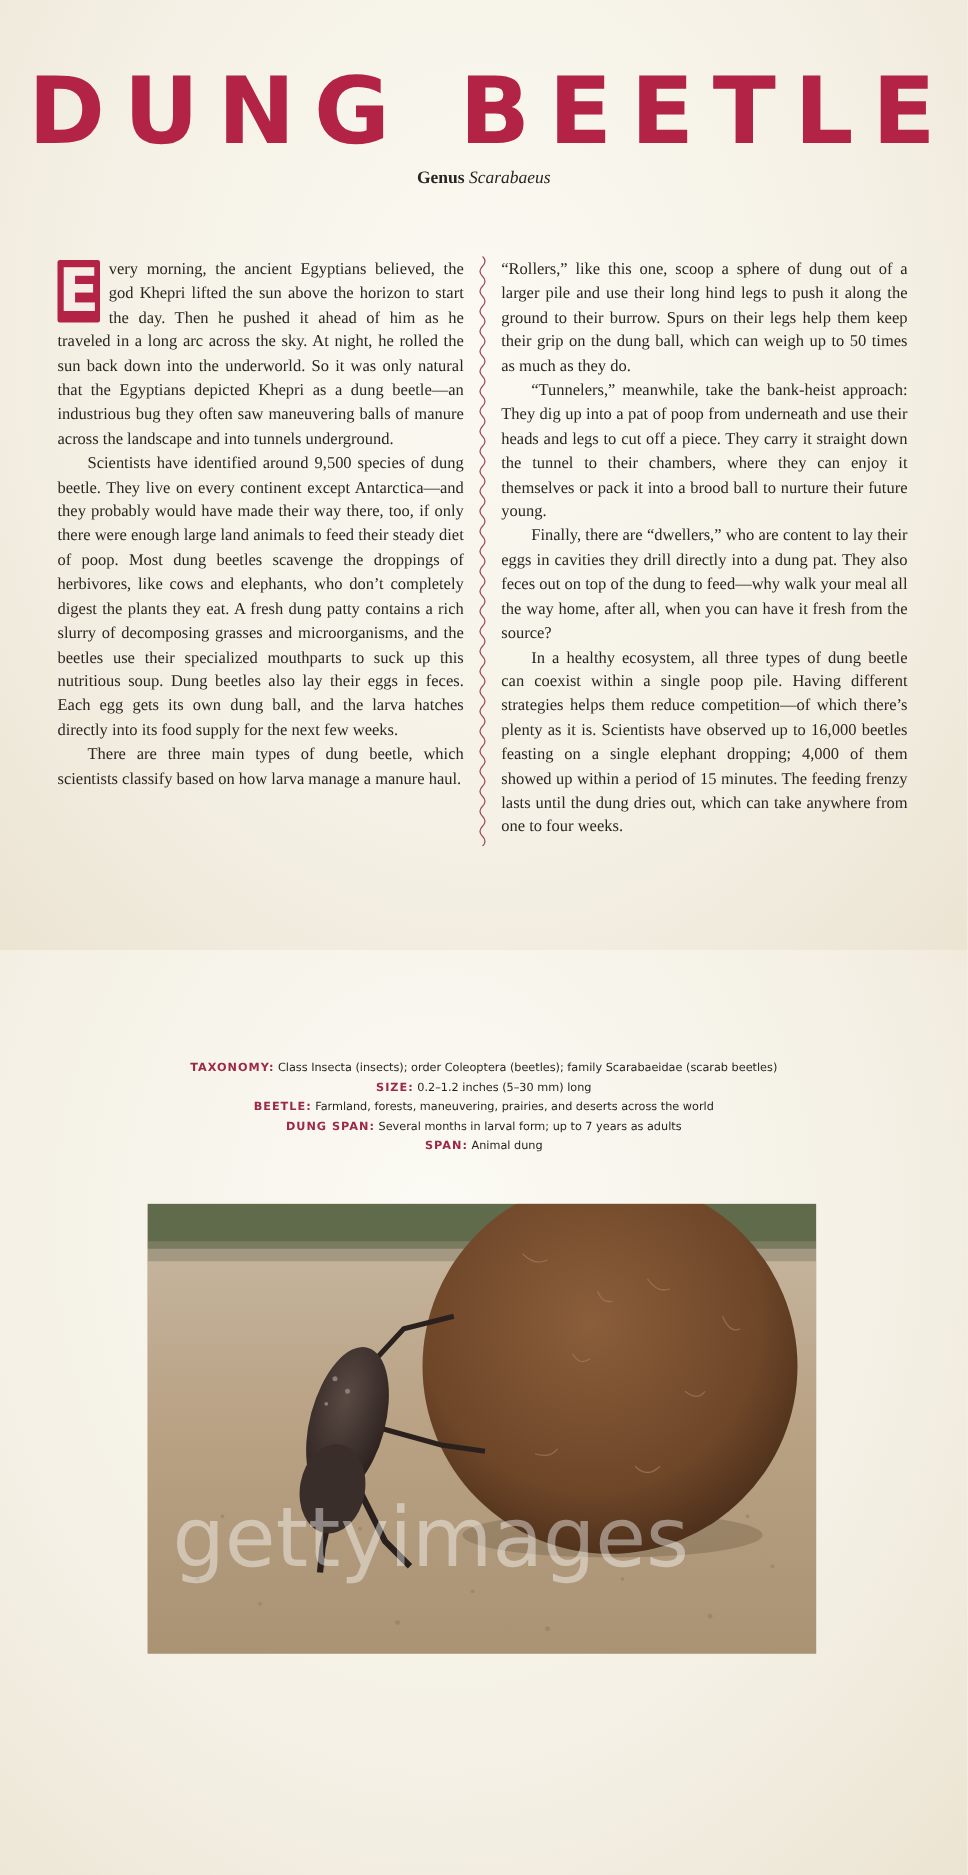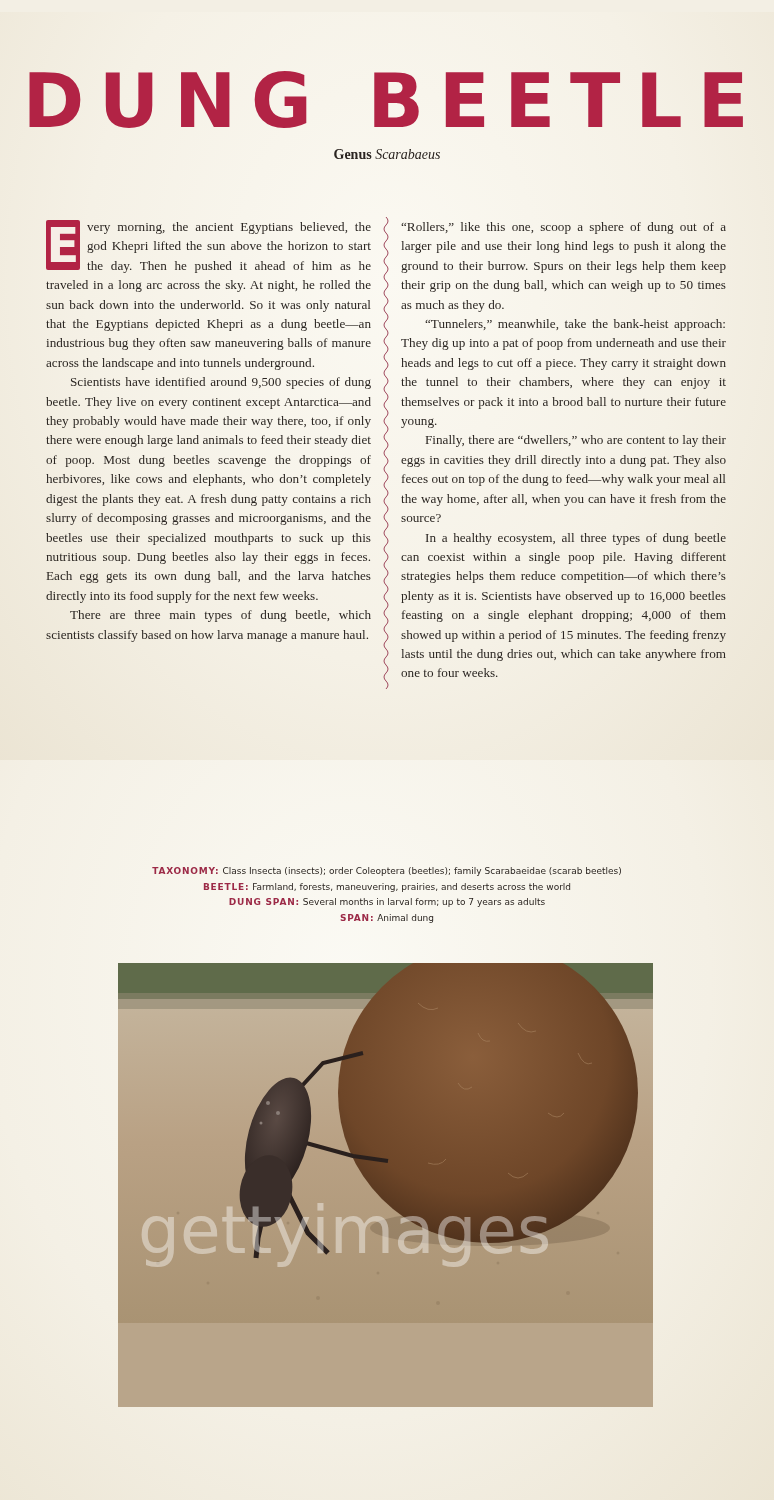--- a/index.html
+++ b/index.html
@@ -7,21 +7,21 @@
     width: 774px; height: 1500px; position: relative; overflow: hidden;
     background: #f3efe4;
     font-family: "Liberation Serif", "DejaVu Serif", serif;
     color: #2a2420;
   }
   .page {
     position: absolute; left: 0; width: 774px;
     background:
       radial-gradient(ellipse at 50% 35%, #fbf9f2 0%, #f5f1e6 55%, #ebe4d3 100%);
   }
-  .page-top { top: 12px; height: 760px; }
+  .page-top { top: 0; height: 760px; }
   .page-bottom { top: 760px; height: 740px;
     background: radial-gradient(ellipse at 45% 30%, #fbfaf4 0%, #f4f0e5 60%, #ebe4d2 100%);
   }
   .title {
     position: absolute; top: 52px; left: 0; width: 774px; text-align: center;
     font-family: "DejaVu Sans", "Liberation Sans", sans-serif; font-weight: bold;
     font-size: 74px; letter-spacing: 15px; line-height: 74px;
     color: #b22345; padding-left: 12px; box-sizing: border-box;
   }
   .subtitle {
@@ -52,26 +52,25 @@
     -webkit-text-stroke: 0;
   }
   .divider {
     position: absolute; left: 382px; top: 205px; width: 8px; height: 472px;
   }
 
   .facts {
     position: absolute; top: 848px; left: 0; width: 774px; text-align: center;
     font-family: "DejaVu Sans", "Liberation Sans", sans-serif; font-size: 9px; line-height: 15.6px;
     color: #2a2420;
-    margin-top: 16px;
   }
   .facts .lbl { color: #9c2a47; font-weight: bold; letter-spacing: 0.8px; }
 
   .photo {
-    position: absolute; left: 118px; top: 963px; width: 535px; height: 444px;
+    position: absolute; left: 118px; top: 963px; width: 535px; height: 360px;
     overflow: hidden; background: #b9a58a;
   }
   .photo svg { display: block; }
 </style>
 </head>
 <body>
 
 <div class="page page-top">
   <h1 class="title" style="margin:0">DUNG BEETLE</h1>
   <div class="subtitle">
@@ -98,20 +97,21 @@
     <p>“Tunnelers,” meanwhile, take the bank-heist approach: They dig up into a pat of poop from underneath and use their heads and legs to cut off a piece. They carry it straight down the tunnel to their chambers, where they can enjoy it themselves or pack it into a brood ball to nurture their future young.</p>
     <p>Finally, there are “dwellers,” who are content to lay their eggs in cavities they drill directly into a dung pat. They also feces out on top of the dung to feed—why walk your meal all the way home, after all, when you can have it fresh from the source?</p>
     <p>In a healthy ecosystem, all three types of dung beetle can coexist within a single poop pile. Having different strategies helps them reduce competition—of which there’s plenty as it is. Scientists have observed up to 16,000 beetles feasting on a single elephant dropping; 4,000 of them showed up within a period of 15 minutes. The feeding frenzy lasts until the dung dries out, which can take anywhere from one to four weeks.</p>
   </div>
 </div>
 
 <div class="page page-bottom"></div>
 
 <div class="facts">
   <div><span class="lbl">TAXONOMY:</span> <span>Class Insecta (insects); order Coleoptera (beetles); family Scarabaeidae (scarab beetles)</span></div>
+  <div><span class="lbl">SIZE:</span> <span>0.2–1.2 inches (5–30 mm) long</span></div>
   <div><span class="lbl">BEETLE:</span> <span>Farmland, forests, maneuvering, prairies, and deserts across the world</span></div>
   <div><span class="lbl">DUNG SPAN:</span> <span>Several months in larval form; up to 7 years as adults</span></div>
   <div><span class="lbl">SPAN:</span> <span>Animal dung</span></div>
 </div>
 
 <div class="photo">
   <svg width="535" height="360" viewBox="0 0 535 360">
     <defs>
       <linearGradient id="ground" x1="0" y1="0" x2="0" y2="1">
         <stop offset="0" stop-color="#c7b9a2"></stop>

